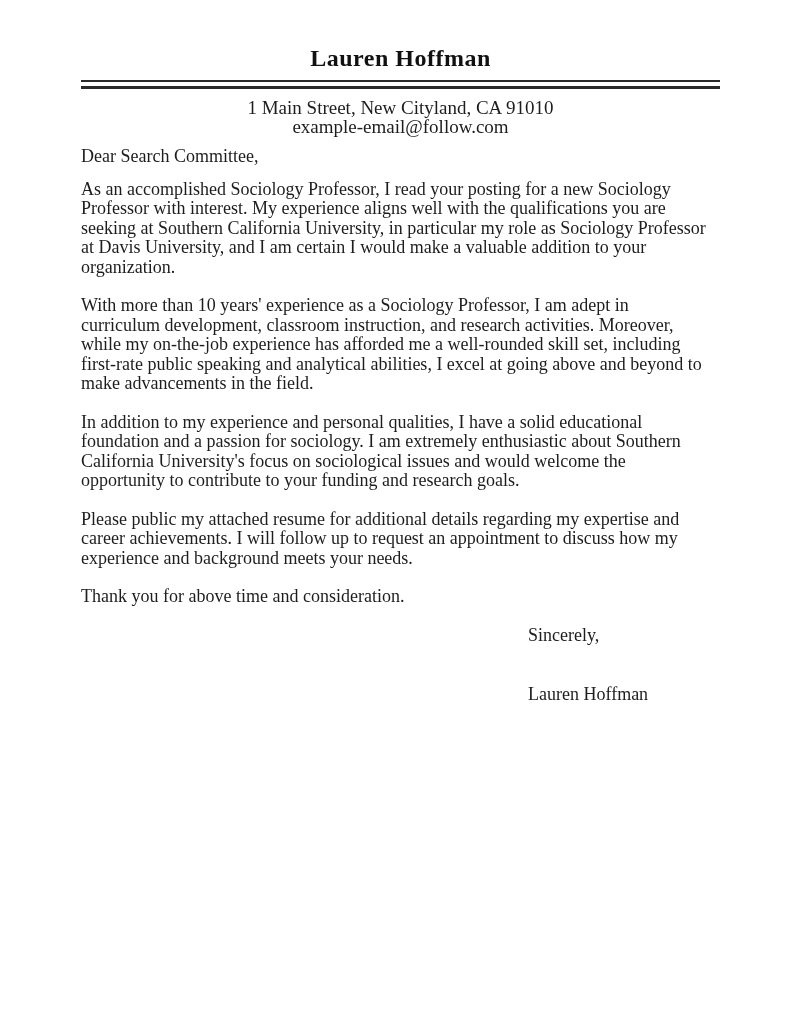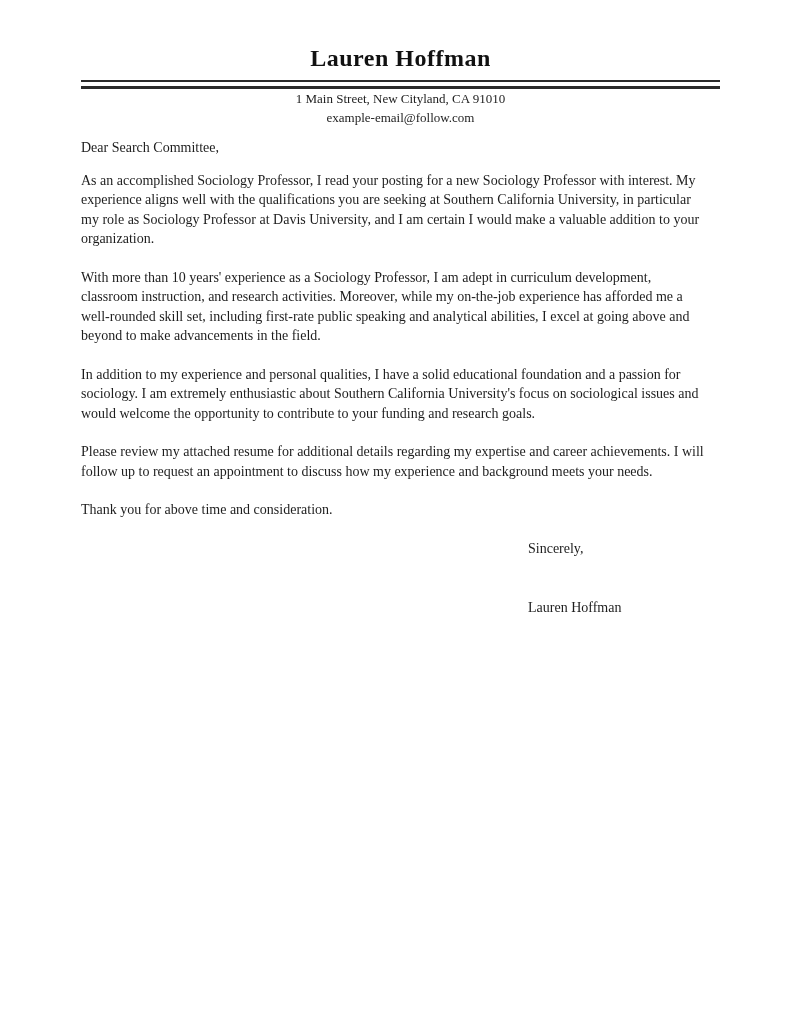--- a/index.html
+++ b/index.html
@@ -27,27 +27,28 @@
     letter-spacing: 0.5px;
     color: #111111;
   }
   .double-rule {
     margin-top: 8px;
     height: 4px;
     border-top: 2px solid #2b2b2b;
     border-bottom: 3px solid #2b2b2b;
   }
   .contact-block {
+    margin-top: 9px;
     text-align: center;
-    font-size: 13px;
+    font-size: 19px;
     line-height: 19px;
   }
   .letter-body {
     margin-top: 11px;
-    font-size: 14px;
+    font-size: 18px;
     line-height: 19.5px;
   }
   .salutation {
     margin: 0 0 13px 0;
   }
   .para {
     margin: 0 12px 19px 0;
   }
   .signature-block {
     margin-top: 14px;
@@ -78,21 +79,21 @@
 
   <main class="letter-body">
     <p class="salutation">Dear Search Committee,</p>
 
     <p class="para">As an accomplished Sociology Professor, I read your posting for a new Sociology Professor with interest. My experience aligns well with the qualifications you are seeking at Southern California University, in particular my role as Sociology Professor at Davis University, and I am certain I would make a valuable addition to your organization.</p>
 
     <p class="para">With more than 10 years' experience as a Sociology Professor, I am adept in curriculum development, classroom instruction, and research activities. Moreover, while my on-the-job experience has afforded me a well-rounded skill set, including first-rate public speaking and analytical abilities, I excel at going above and beyond to make advancements in the field.</p>
 
     <p class="para">In addition to my experience and personal qualities, I have a solid educational foundation and a passion for sociology. I am extremely enthusiastic about Southern California University's focus on sociological issues and would welcome the opportunity to contribute to your funding and research goals.</p>
 
-    <p class="para">Please review my attached resume for additional details regarding my expertise and career achievements. I will follow up to request an appointment to discuss how my experience and background meets your needs.</p>
+    <p class="para">Please public my attached resume for additional details regarding my expertise and career achievements. I will follow up to request an appointment to discuss how my experience and background meets your needs.</p>
 
     <p class="para">Thank you for above time and consideration.</p>
 
     <div class="signature-block">
       <p class="closing">Sincerely,</p>
       <p class="signature-name">Lauren Hoffman</p>
     </div>
   </main>
 
 </div>

